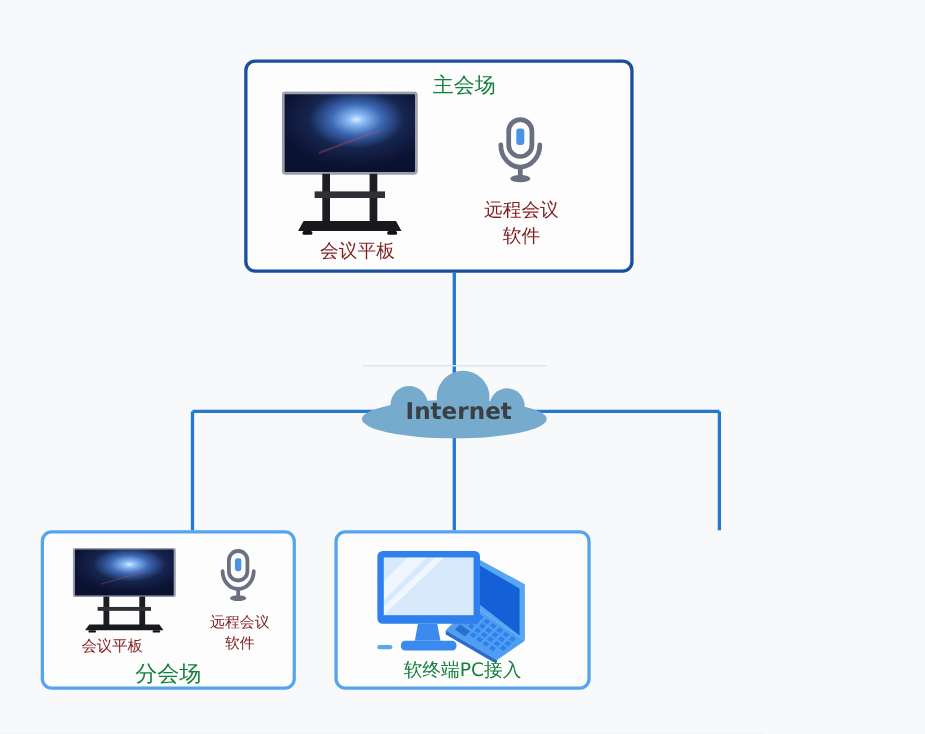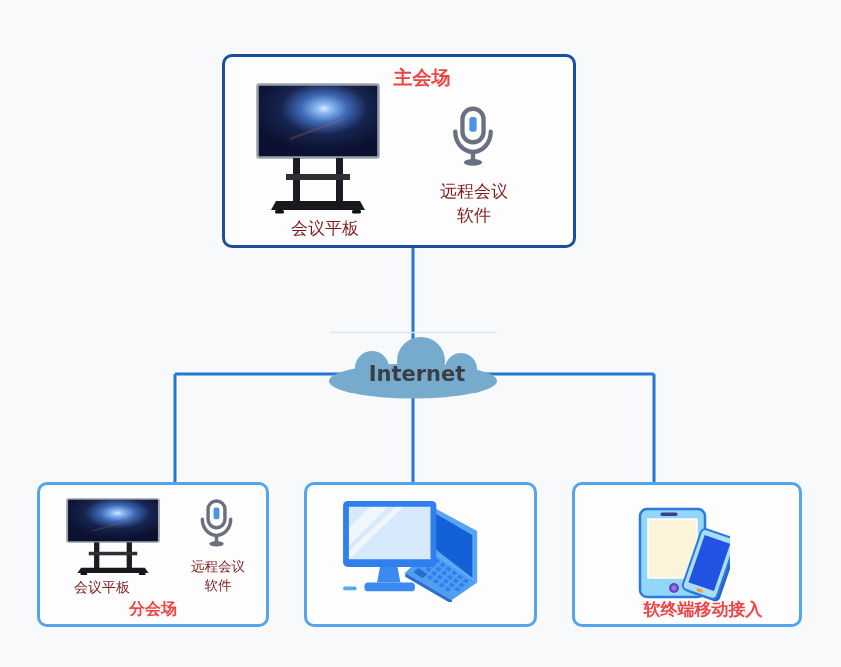--- a/index.html
+++ b/index.html
@@ -12,29 +12,29 @@
     position:absolute;background:#fdfdfe;border-radius:10px;box-sizing:border-box;
   }
   .box.main{left:222px;top:54px;width:354px;height:194px;border:3px solid #1a4fa0;}
   .box.sub{border:3px solid #55a5ee;top:482px;height:145px;}
   .box.sub.branch{left:37px;width:232px;}
   .box.sub.pc{left:304px;width:233px;}
   .box.sub.mobile{left:572px;width:230px;}
   .icon{position:absolute;}
   .icon svg{display:block;}
   .title{
-    position:absolute;color:#ef4444;font-weight:bold;white-space:nowrap;
+    position:absolute;color:#15803d;font-weight:normal;white-space:nowrap;
   }
   .main-title{top:8px;left:50%;transform:translateX(-50%);margin-left:23px;font-size:19px;}
   .lbl{position:absolute;color:#7f1d1d;white-space:nowrap;}
   .panel-lbl-main{top:160px;left:100px;transform:translateX(-50%);font-size:17px;}
   .soft-lbl-main{top:122px;left:249px;transform:translateX(-50%);font-size:17px;line-height:24px;text-align:center;}
   .panel-lbl-sm{top:94px;left:62px;transform:translateX(-50%);font-size:14px;}
   .soft-lbl-sm{top:72px;left:178px;transform:translateX(-50%);font-size:13.5px;line-height:19px;text-align:center;}
-  .branch-title{top:114px;left:50%;transform:translateX(-50%);font-size:16px;}
+  .branch-title{top:114px;left:50%;transform:translateX(-50%);font-size:20px;}
   .sub-title{top:113px;left:50%;transform:translateX(-50%);font-size:17px;}
   .sub-title.shift{margin-left:16px;}
   .connector{stroke:#2577d2;stroke-width:3;fill:none;}
   .cloud-fill{fill:#76abcd;}
   .internet-text{
     font-family:"DejaVu Sans","Liberation Sans",sans-serif;
     font-size:21px;font-weight:bold;fill:#3b3e42;text-anchor:middle;
   }
 </style>
 </head>
@@ -173,36 +173,17 @@
         <rect x="8" y="8" width="84" height="54" fill="#d8e9fc"></rect>
         <g clip-path="url(#clipScr)" fill="#ffffff" fill-opacity="0.6">
           <polygon points="30,8 48,8 8,48 8,30"></polygon>
           <polygon points="56,8 64,8 8,62 8,54"></polygon>
         </g>
         <polygon points="40,70 58,70 61,86 37,86" fill="#3a8af0"></polygon>
         <rect x="24" y="86" width="52" height="9" rx="4" fill="#3a8af0"></rect>
         <rect x="2" y="90" width="14" height="4" rx="2" fill="#5aa7f0"></rect>
       </svg>
     </div>
+    <div class="title sub-title">软终端PC接入</div>
   </div>
 
-  <div class="box sub mobile">
-    <div class="icon" style="left:63px;top:19px;">
-      <svg width="92" height="98" viewBox="0 0 92 98">
-
-        <rect x="2" y="5" width="65" height="88" rx="7" fill="#92d7f8" stroke="#2d7ade" stroke-width="2.5"></rect>
-        <rect x="22.5" y="8.5" width="17" height="3.5" rx="1.75" fill="#39418f"></rect>
-        <rect x="10" y="15" width="49" height="59" fill="#fcf4da" stroke="#ffffff" stroke-width="1.5"></rect>
-        <circle cx="36" cy="84" r="5" fill="#6a47c4"></circle>
-        <circle cx="36" cy="84" r="2.5" fill="#9a76e6"></circle>
-
-        <g transform="translate(5,-2) rotate(19 66 62)">
-          <rect x="51.5" y="31.5" width="36" height="64" rx="5" fill="#2a66c9"></rect>
-          <rect x="48" y="30" width="36" height="64" rx="5" fill="#a9def8" stroke="#2d7ade" stroke-width="2"></rect>
-          <rect x="52.5" y="36" width="27" height="50" fill="#2153e3"></rect>
-          <rect x="62.5" y="88.5" width="6.5" height="3" rx="1.5" fill="#f59a23"></rect>
-        </g>
-      </svg>
-    </div>
-    <div class="title sub-title shift">软终端移动接入</div>
-  </div>
 
 </div>
 
 </body></html>

